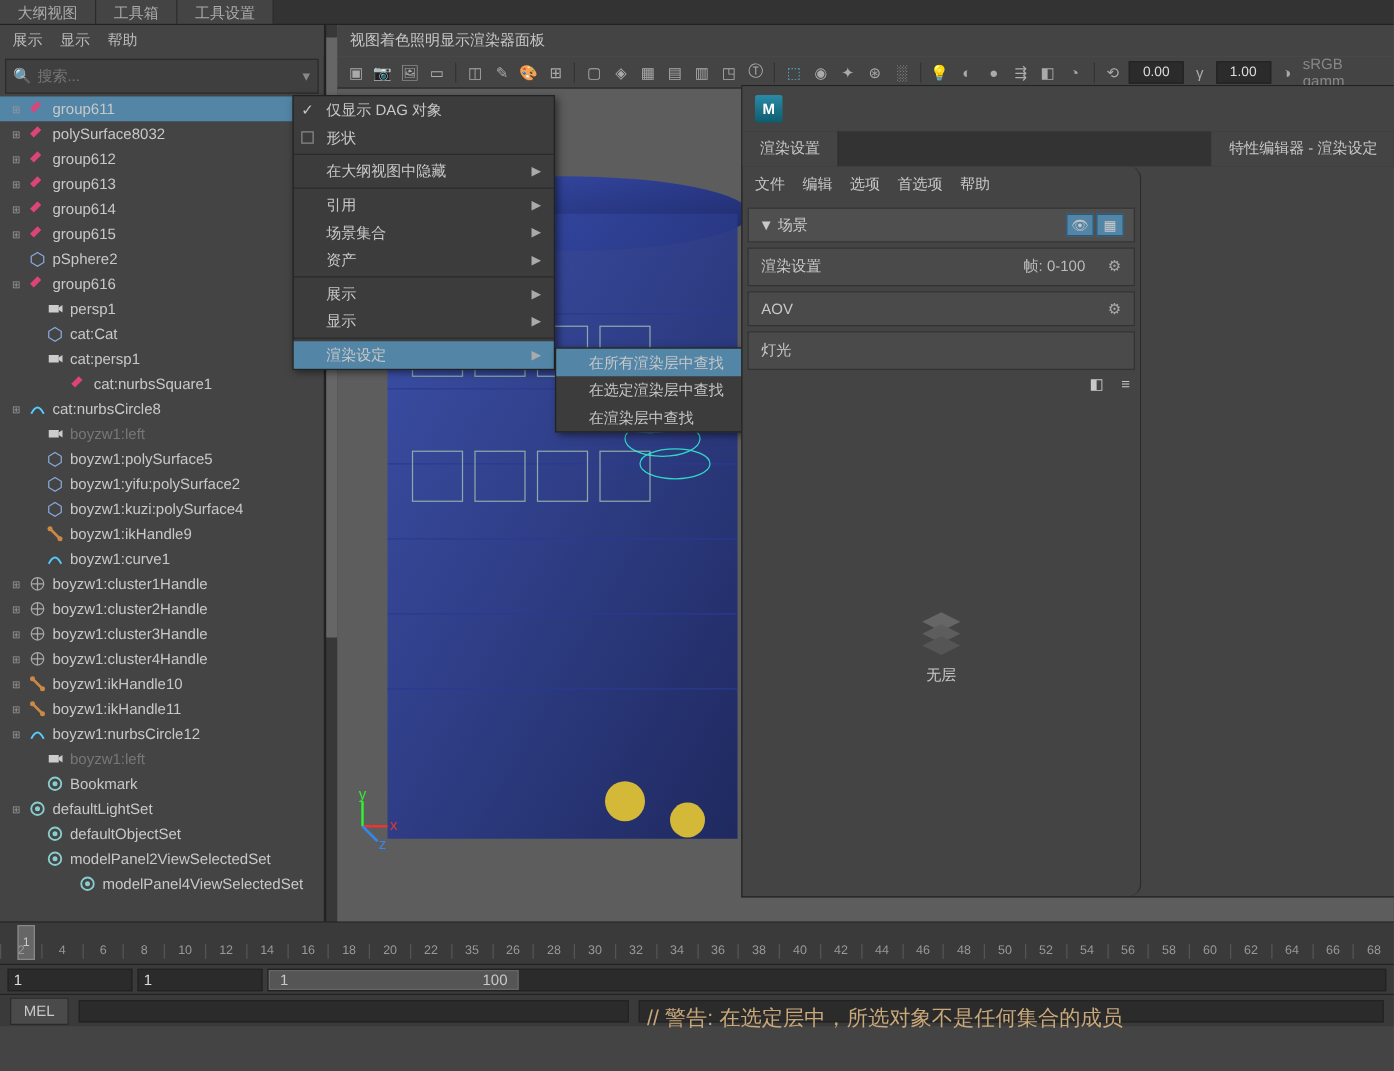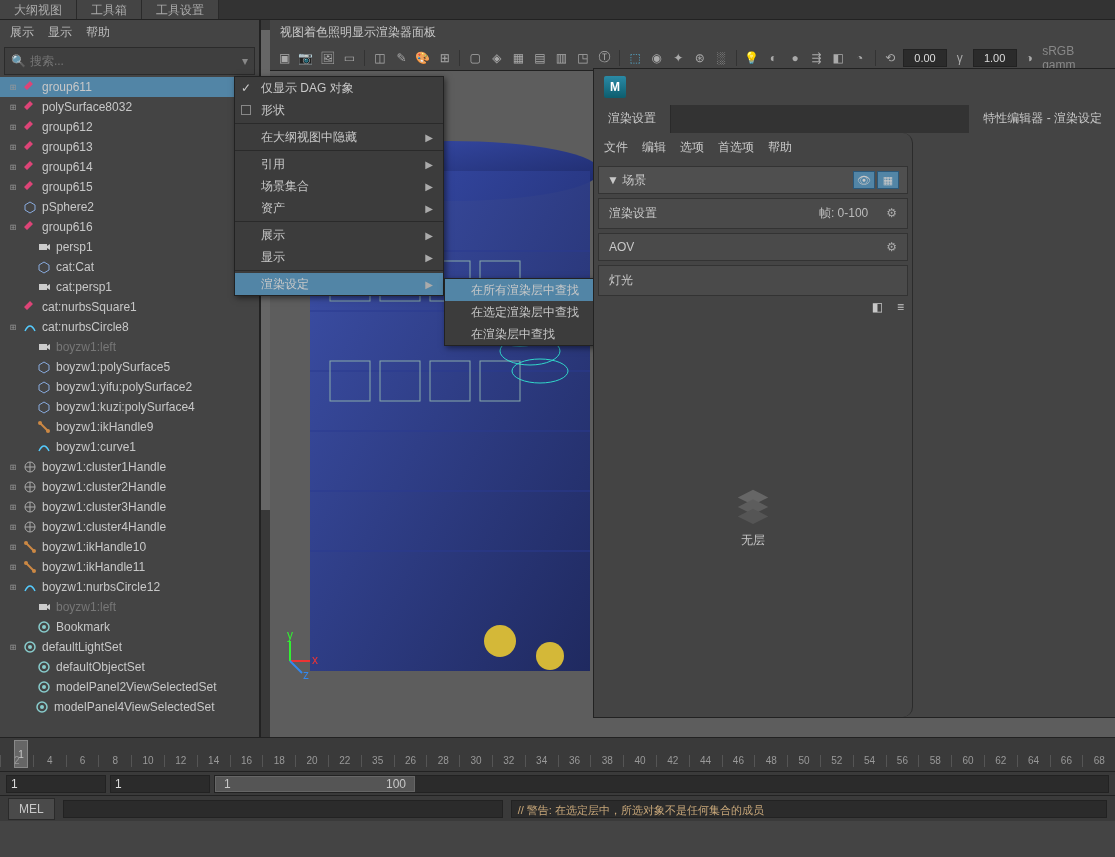--- a/index.html
+++ b/index.html
@@ -63,21 +63,21 @@
 .timeline .playhead { position: absolute; left: 14px; top: 2px; width: 14px; height: 28px; background: #666; border: 1px solid #888; display: flex; align-items: center; justify-content: center; font-size: 10px; }
 .timeline .ticks { position: absolute; left: 0; right: 0; bottom: 4px; display: flex; }
 .tick { flex: 1; text-align: center; font-size: 10px; color: #999; border-left: 1px solid #555; height: 12px; }
 .range-bar { height: 24px; background: #3a3a3a; display: flex; align-items: center; padding: 2px 6px; gap: 4px; border-top: 1px solid #222; }
 .range-input { width: 100px; height: 18px; background: #2b2b2b; border: 1px solid #222; color: #ddd; padding: 0 4px; }
 .range-slider { flex: 1; height: 18px; background: #2b2b2b; position: relative; border: 1px solid #222; }
 .range-slider .thumb { position: absolute; left: 0; width: 200px; height: 100%; background: #555; border: 1px solid #666; display: flex; justify-content: space-between; align-items: center; padding: 0 8px; font-size: 11px; }
 .cmd-bar { height: 26px; background: #3a3a3a; display: flex; align-items: center; padding: 0 8px; gap: 8px; border-top: 1px solid #222; }
 .cmd-label { background: #4a4a4a; padding: 3px 10px; border: 1px solid #2a2a2a; }
 .cmd-input { width: 440px; height: 18px; background: #2b2b2b; border: 1px solid #222; }
-.cmd-status { flex: 1; height: 18px; background: #2b2b2b; border: 1px solid #222; padding: 2px 6px; color: #c9a87a; font-size: 11px; }
+.cmd-status { flex: 1; height: 18px; background: #2b2b2b; border: 1px solid #222; padding: 2px 6px; color: #c9a87a; font-size: 17px; }
 </style>
 </head>
 <body>
 
 <div class="top-tabs">
   <div class="top-tab">大纲视图</div>
   <div class="top-tab">工具箱</div>
   <div class="top-tab">工具设置</div>
 </div>
 
@@ -190,21 +190,21 @@
           <div class="outliner-item" style="padding-left: 22px;">
             <span class="expander"></span>
             <span class="item-icon">
               <svg viewBox="0 0 14 14">
                 <rect x="2" y="4" width="8" height="6" fill="#ccc"></rect>
                 <polygon points="10,6 13,4 13,10 10,8" fill="#ccc"></polygon>
               </svg>
             </span>
             <span class="">cat:persp1</span>
           </div>
-          <div class="outliner-item" style="">
+          <div class="outliner-item" style=" margin-left: 33px;">
             <span class="expander"></span>
             <span class="item-icon">
               <svg viewBox="0 0 14 14">
                 <path d="M7 1l3 3-3 3-3-3z M1 7l3-3 3 3-3 3z" fill="#d47"></path>
               </svg>
             </span>
             <span class="">cat:nurbsSquare1</span>
           </div>
           <div class="outliner-item" style="padding-left: 8px;">
             <span class="expander">⊞</span>
@@ -390,21 +390,21 @@
           <div class="outliner-item" style="padding-left: 22px;">
             <span class="expander"></span>
             <span class="item-icon">
               <svg viewBox="0 0 14 14">
                 <circle cx="7" cy="7" r="5" fill="none" stroke="#8cc" stroke-width="1.5"></circle>
                 <circle cx="7" cy="7" r="2" fill="#8cc"></circle>
               </svg>
             </span>
             <span class="">modelPanel2ViewSelectedSet</span>
           </div>
-          <div class="outliner-item" style="padding-left: 20px;">
+          <div class="outliner-item" style="padding-left: 20px; margin-left: 28px;">
             <span class="expander"></span>
             <span class="item-icon">
               <svg viewBox="0 0 14 14">
                 <circle cx="7" cy="7" r="5" fill="none" stroke="#8cc" stroke-width="1.5"></circle>
                 <circle cx="7" cy="7" r="2" fill="#8cc"></circle>
               </svg>
             </span>
             <span class="">modelPanel4ViewSelectedSet</span>
           </div>
         </div>

